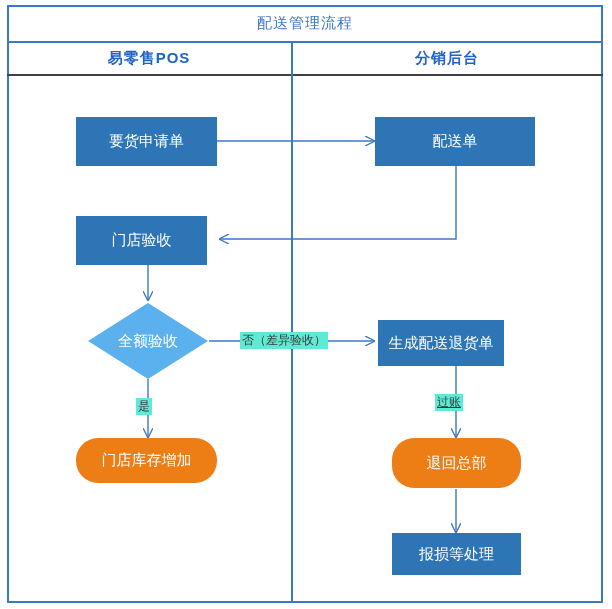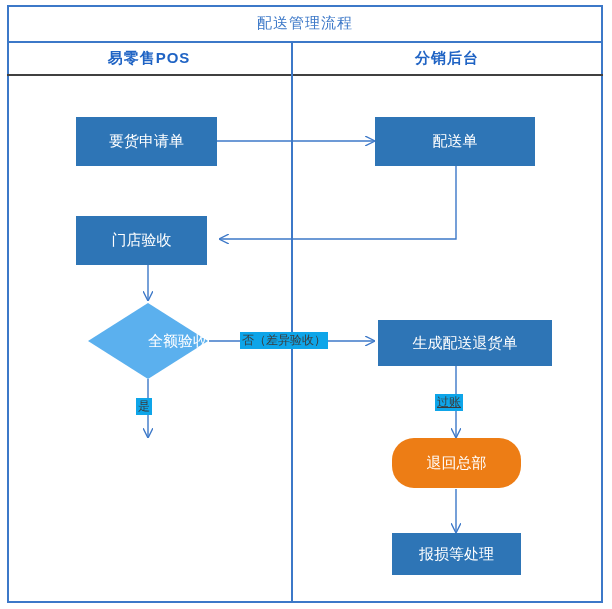--- a/index.html
+++ b/index.html
@@ -69,21 +69,20 @@
     font-size:15px;
     text-align:center;
     line-height:1.1;
     white-space:nowrap;
   }
   .node.process{ background:#2E75B6; }
   .node.terminator{ background:#ED7D15; border-radius:22px; }
   .node.decision{
     background:transparent;
     color:#ffffff;
-    justify-content:flex-end;
   }
   .diamond-shape{
     position:absolute;
     left:0; top:0; width:100%; height:100%;
     background:#5BB0EE;
     clip-path:polygon(50% 0%,100% 50%,50% 100%,0% 50%);
     -webkit-clip-path:polygon(50% 0%,100% 50%,50% 100%,0% 50%);
   }
   .diamond-label{
     position:relative;
@@ -91,21 +90,21 @@
     font-size:15px;
     color:#ffffff;
   }
 
   
   .edge-label{
     position:absolute;
     color:#3B3B3B;
     font-size:12px;
     white-space:nowrap;
-    background:#0ea5e9;
+    background:#5eead4;
     padding:0 2px;
   }
 
   
   #wires{
     position:absolute;
     left:0; top:0;
     width:612px; height:609px;
     pointer-events:none;
   }
@@ -155,26 +154,29 @@
 
   <div class="node process" style="left:76px;  top:216px; width:131px; height:49px;">
     <span>门店验收</span>
   </div>
 
   <div class="node decision" style="left:88px; top:303px; width:120px; height:76px;">
     <span class="diamond-shape"></span>
     <span class="diamond-label">全额验收</span>
   </div>
 
+  <div class="node terminator" style="left:76px; top:438px; width:141px; height:45px;">
+    <span>门店库存增加</span>
+  </div>
 
   <div class="node process" style="left:375px; top:117px; width:160px; height:49px;">
     <span>配送单</span>
   </div>
 
-  <div class="node process" style="left:378px; top:320px; width:174px; height:46px;">
+  <div class="node process" style="left:378px; top:320px; width:126px; height:46px;">
     <span>生成配送退货单</span>
   </div>
 
   <div class="node terminator" style="left:392px; top:438px; width:129px; height:50px;">
     <span>退回总部</span>
   </div>
 
   <div class="node process" style="left:392px; top:533px; width:129px; height:42px;text-align:center;">
     <span>报损等处理</span>
   </div>

